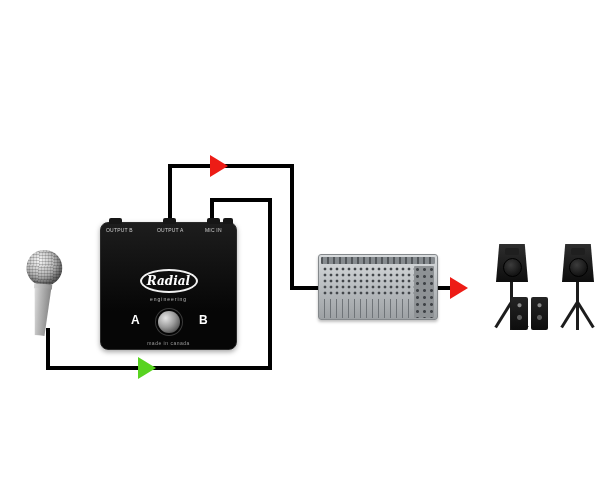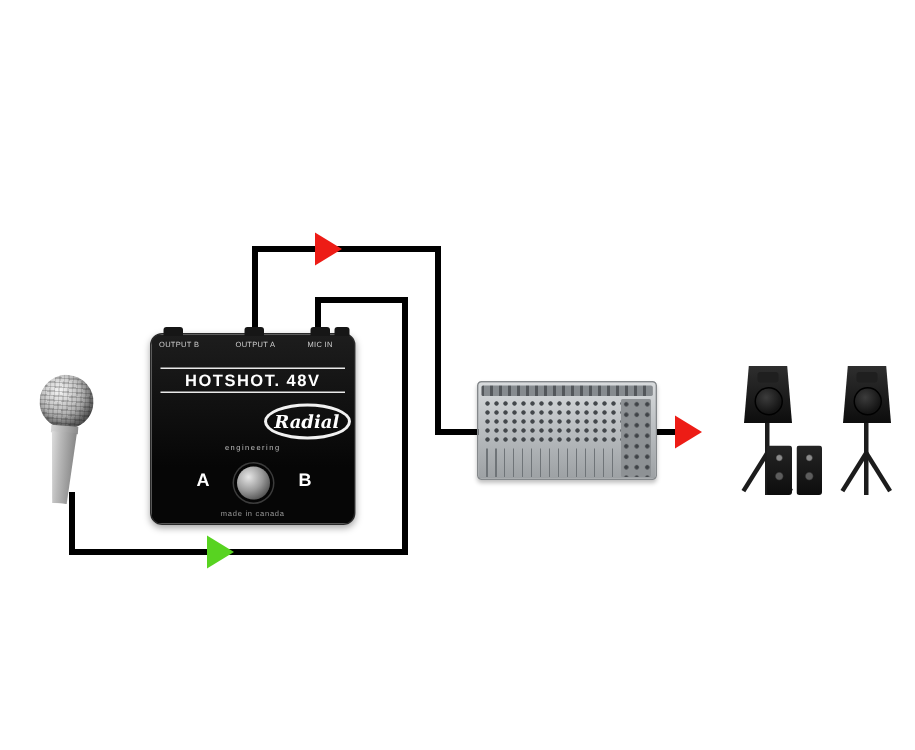--- a/index.html
+++ b/index.html
@@ -34,21 +34,21 @@
   .nub { position:absolute; top:-5px; width:13px; height:6px; background:#161616; border-radius:2px 2px 0 0; }
   .nub1 { left:8px; } .nub2 { left:62px; } .nub3 { left:106px; } .nub4 { left:122px; width:10px; }
   .conn-label { position:absolute; top:4px; font-size:5px; color:#cfcfcf; letter-spacing:.2px; white-space:nowrap; }
   .cl1 { left:5px; } .cl2 { left:56px; } .cl3 { left:104px; }
   .hs-titleband { position:absolute; left:6px; right:6px; top:22px; height:17px;
     border-top:1px solid #e9e9e9; border-bottom:1px solid #e9e9e9;
     display:flex; align-items:center; justify-content:center; }
   .hs-title { color:#ffffff; font-weight:bold; font-size:11px; letter-spacing:1px; white-space:nowrap; }
   .radial-logo { position:absolute; left:50%; top:46px; transform:translateX(-50%);
     width:58px; height:24px; border:2px solid #f2f2f2; border-radius:50%;
-    display:flex; align-items:center; justify-content:center;margin-left:36px; }
+    display:flex; align-items:center; justify-content:center; }
   .radial-text { color:#ffffff; font-style:italic; font-weight:bold; font-size:12px; font-family:"DejaVu Serif", serif; }
   .radial-sub { position:absolute; left:50%; top:73px; transform:translateX(-50%); color:#bbbbbb; font-size:5px; letter-spacing:1px; }
   .hs-ab { position:absolute; color:#ffffff; font-weight:bold; font-size:12px; top:90px; }
   .hs-a { left:30px; } .hs-b { left:98px; }
   .footswitch { position:absolute; left:57px; top:88px; width:22px; height:22px; border-radius:50%;
     background:radial-gradient(circle at 35% 32%, #e6e6e6, #9a9a9a 45%, #4f4f4f 80%, #333333);
     box-shadow:0 0 0 2px #050505, 0 0 0 3px #3c3c3c; }
   .made-in { position:absolute; bottom:3px; left:0; right:0; text-align:center; color:#9a9a9a; font-size:5px; letter-spacing:.5px; }
 
   
@@ -120,23 +120,20 @@
   </div>
 
   <div class="hotshot">
     <div class="nub nub1"></div>
     <div class="nub nub2"></div>
     <div class="nub nub3"></div>
     <div class="nub nub4"></div>
     <div class="conn-label cl1">OUTPUT B</div>
     <div class="conn-label cl2">OUTPUT A</div>
     <div class="conn-label cl3">MIC IN</div>
-    <div class="hs-titleband">
-      <span class="hs-title">HOTSHOT. 48V</span>
-    </div>
     <div class="radial-logo">
       <span class="radial-text">Radial</span>
     </div>
     <div class="radial-sub">engineering</div>
     <div class="hs-ab hs-a">A</div>
     <div class="hs-ab hs-b">B</div>
     <div class="footswitch"></div>
     <div class="made-in">made in canada</div>
   </div>
 

